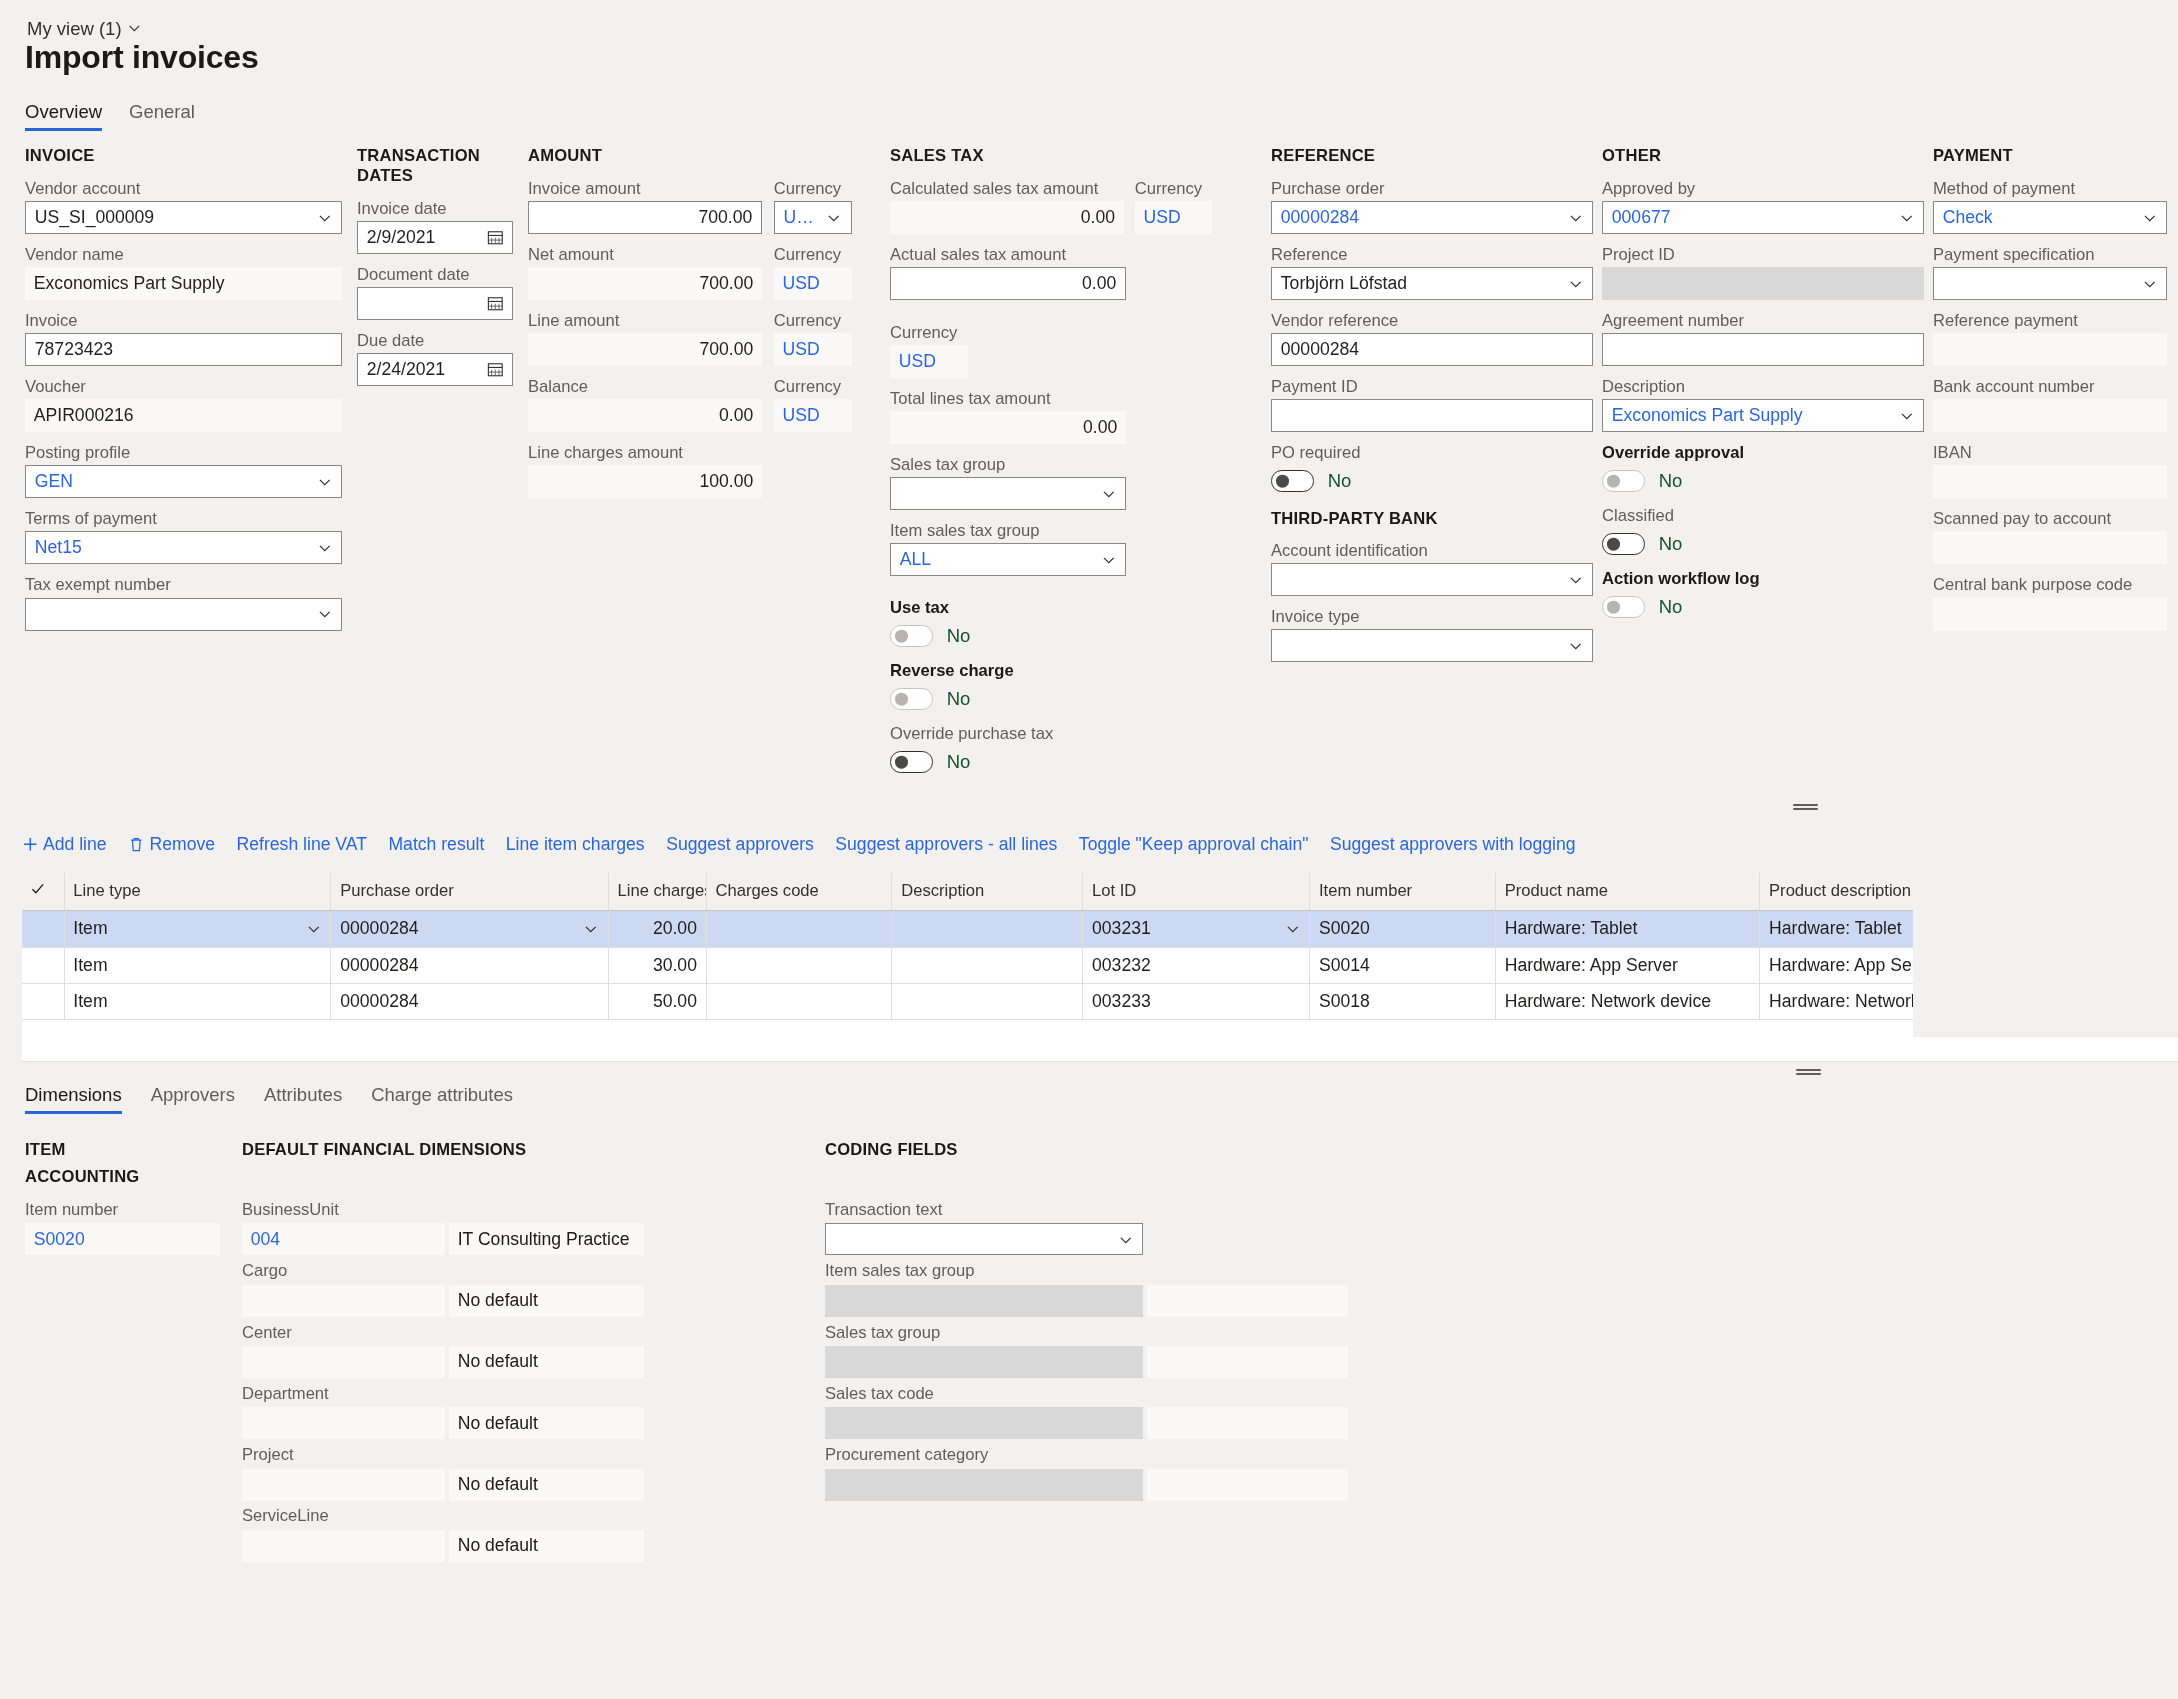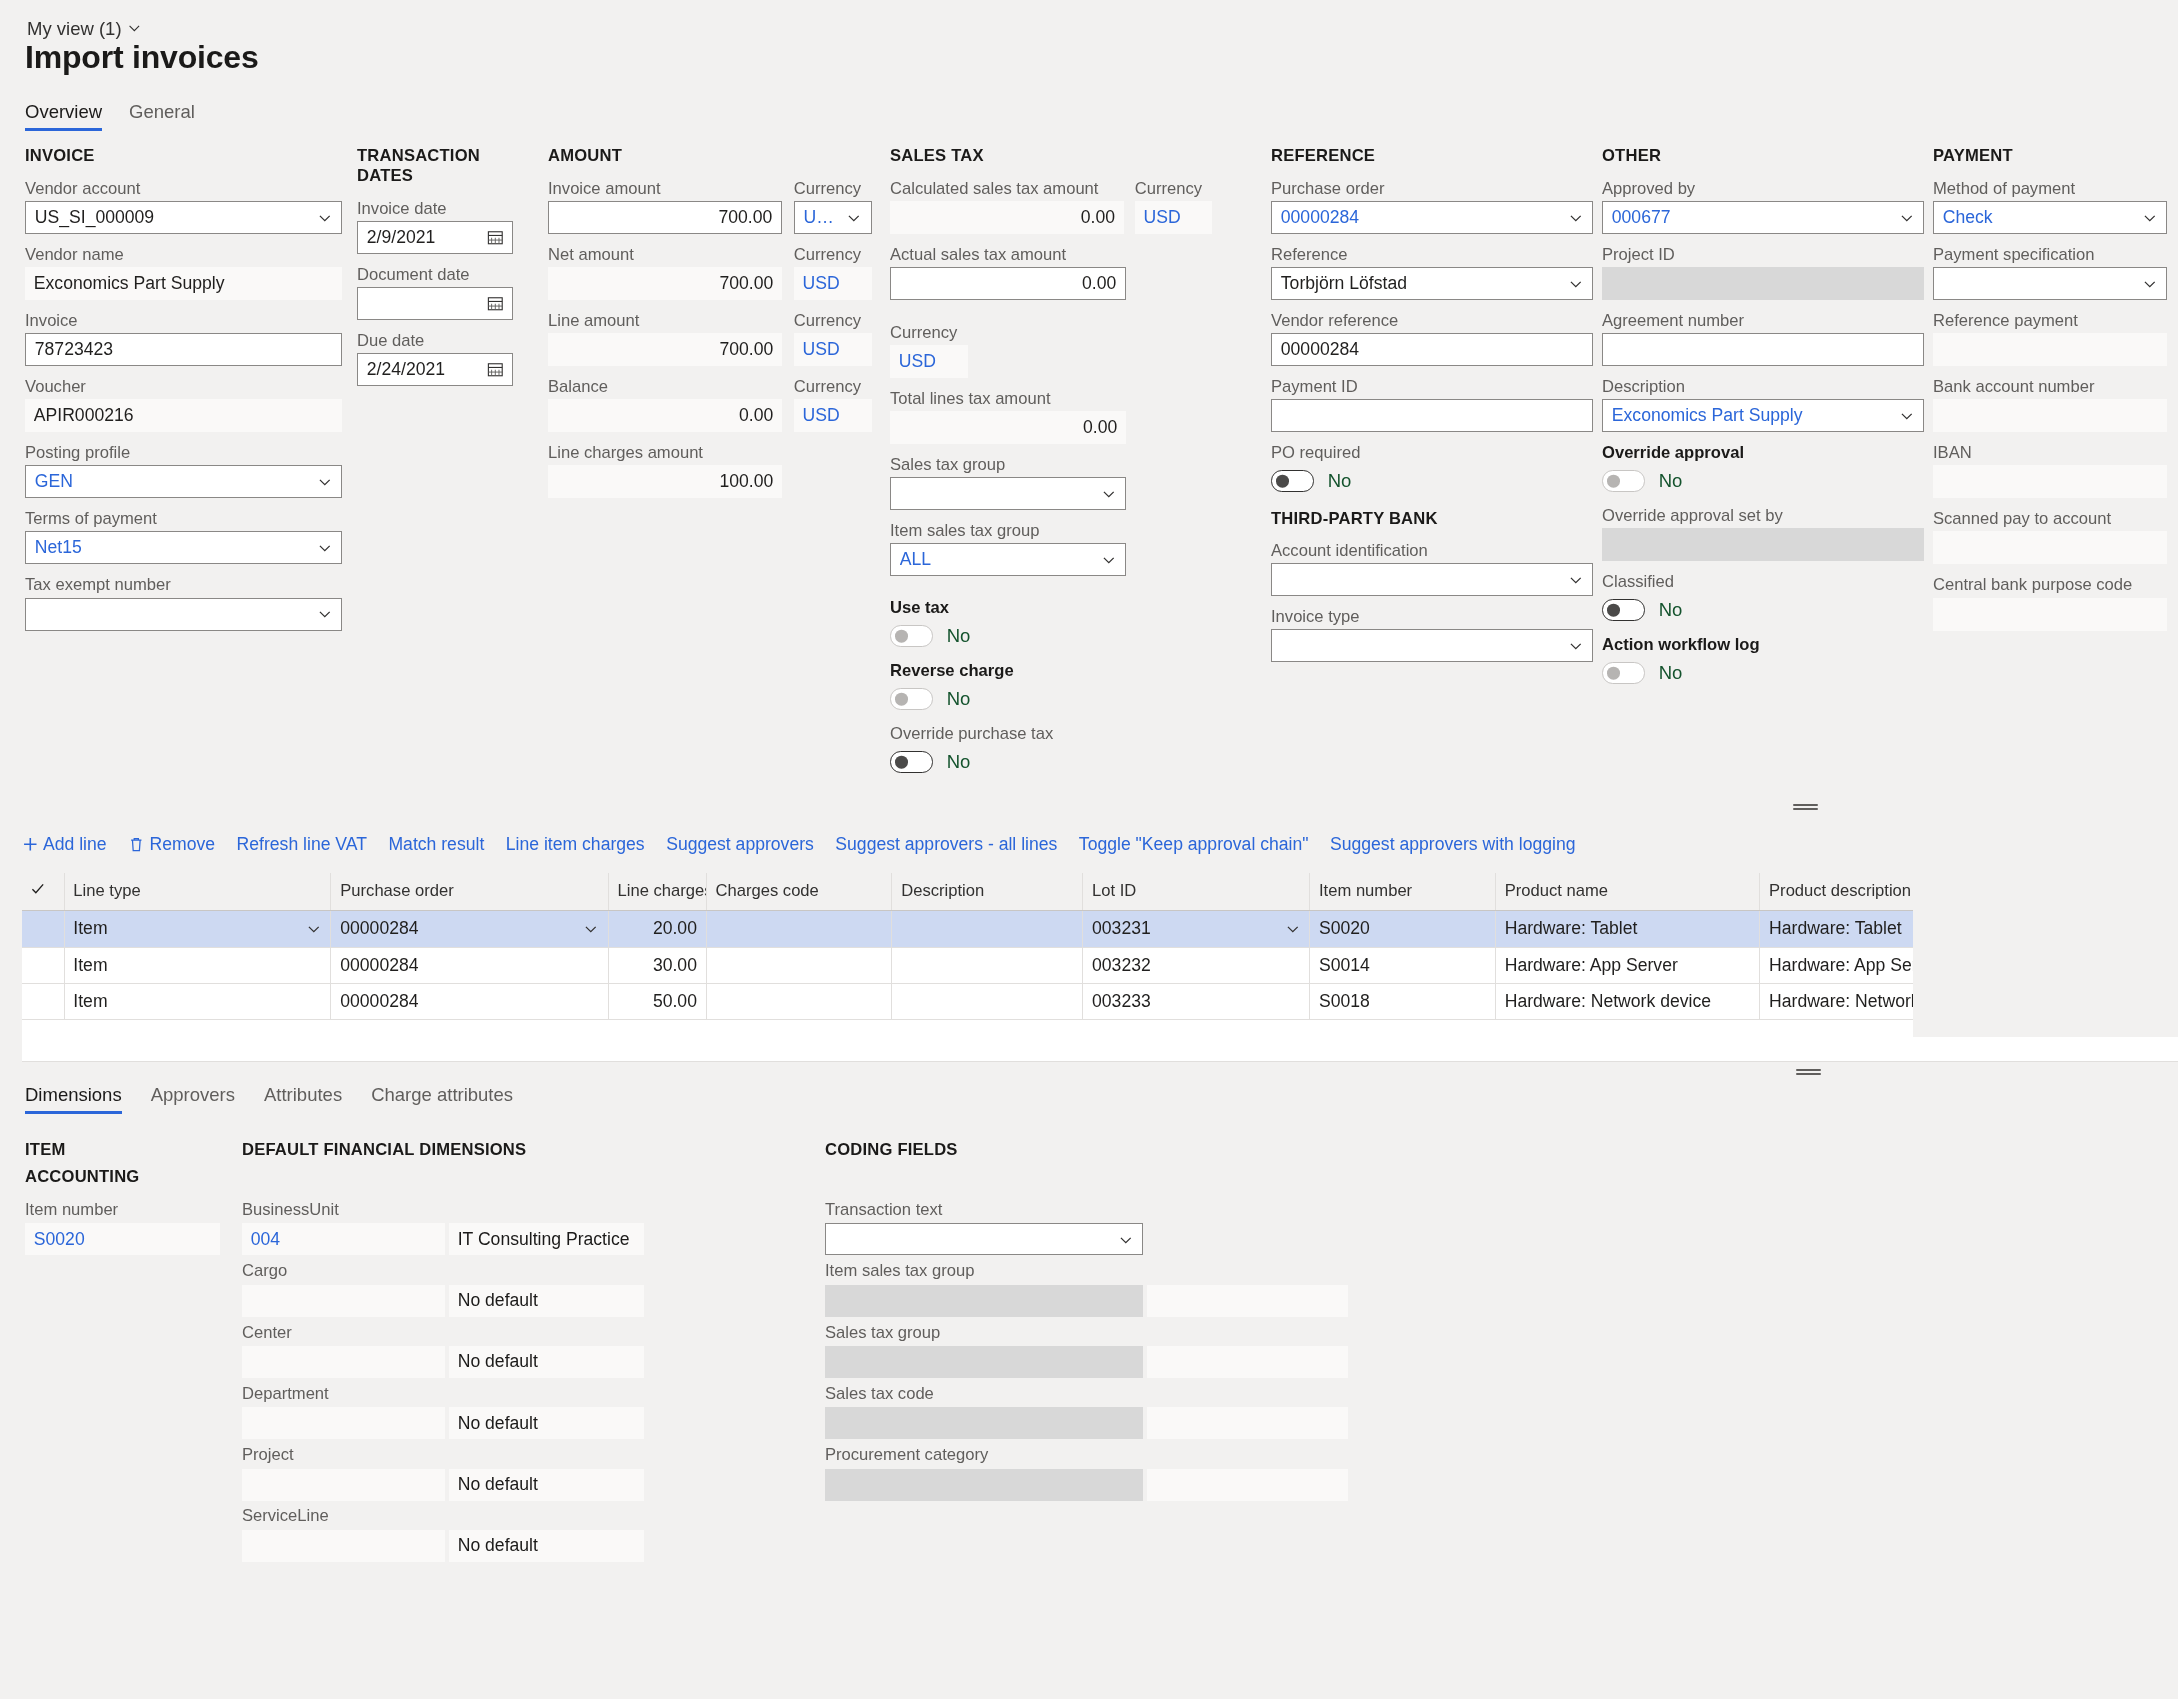--- a/index.html
+++ b/index.html
@@ -229,21 +229,21 @@
             <line x1="1.5" y1="7" x2="16.5" y2="7" stroke="#323130" stroke-width="1.2"></line>
             <line x1="5" y1="9.5" x2="5" y2="16" stroke="#605e5c" stroke-width="1"></line>
             <line x1="9" y1="9.5" x2="9" y2="16" stroke="#605e5c" stroke-width="1"></line>
             <line x1="13" y1="9.5" x2="13" y2="16" stroke="#605e5c" stroke-width="1"></line>
             <line x1="1.5" y1="12" x2="16.5" y2="12" stroke="#605e5c" stroke-width="1"></line>
           </svg>
         </div>
       </div>
     </div>
 
-    <div class="col" style="left:548px; width:332px;">
+    <div class="col" style="left:528px; width:332px;">
       <div class="grouphdr">AMOUNT</div>
 
       <div style="display:flex; gap:11.7px;">
         <div class="fld" style="width:234px;">
           <div class="lbl">Invoice amount</div>
           <div class="inp rt">
             <span class="cv">700.00</span>
           </div>
         </div>
         <div class="fld" style="width:78px;">
@@ -511,26 +511,20 @@
       <div class="fld" style="margin-top:5.9px;">
         <div class="lbl strong">Override approval</div>
         <div class="tgl">
           <span class="sw">
               <i class="knob"></i>
             </span>
           <span class="tv">No</span>
         </div>
       </div>
 
-      <div class="fld">
-        <div class="lbl">Override approval set by</div>
-        <div class="inp dis">
-          <span class="cv"></span>
-        </div>
-      </div>
 
       <div class="fld" style="margin-top:5.9px;">
         <div class="lbl">Classified</div>
         <div class="tgl">
           <span class="sw on-dark">
               <i class="knob"></i>
             </span>
           <span class="tv">No</span>
         </div>
       </div>

